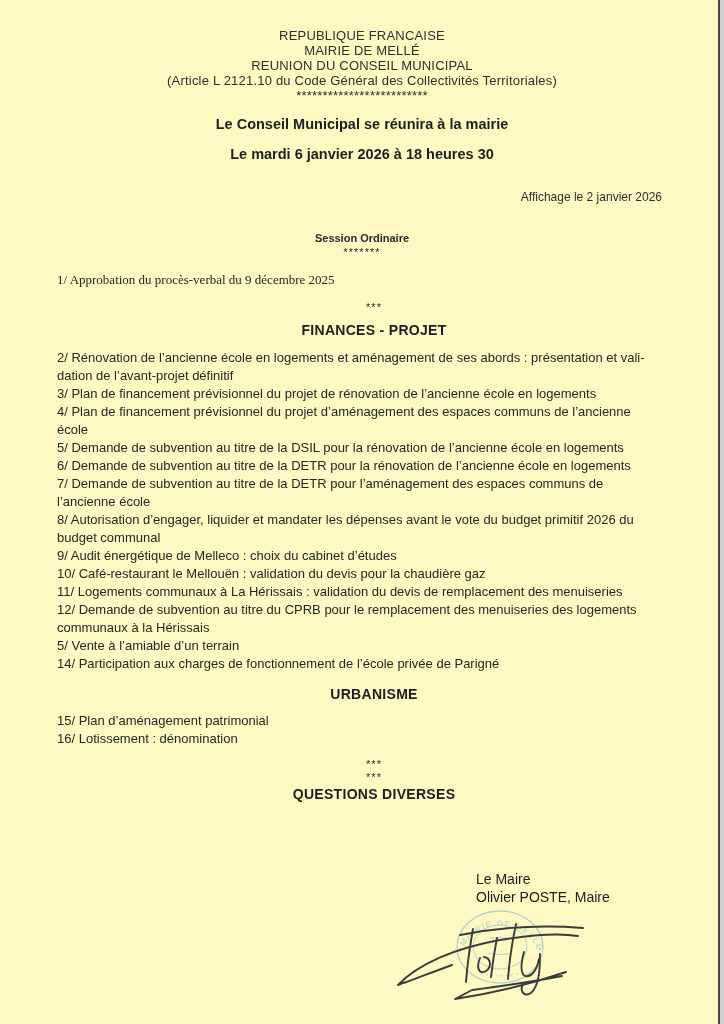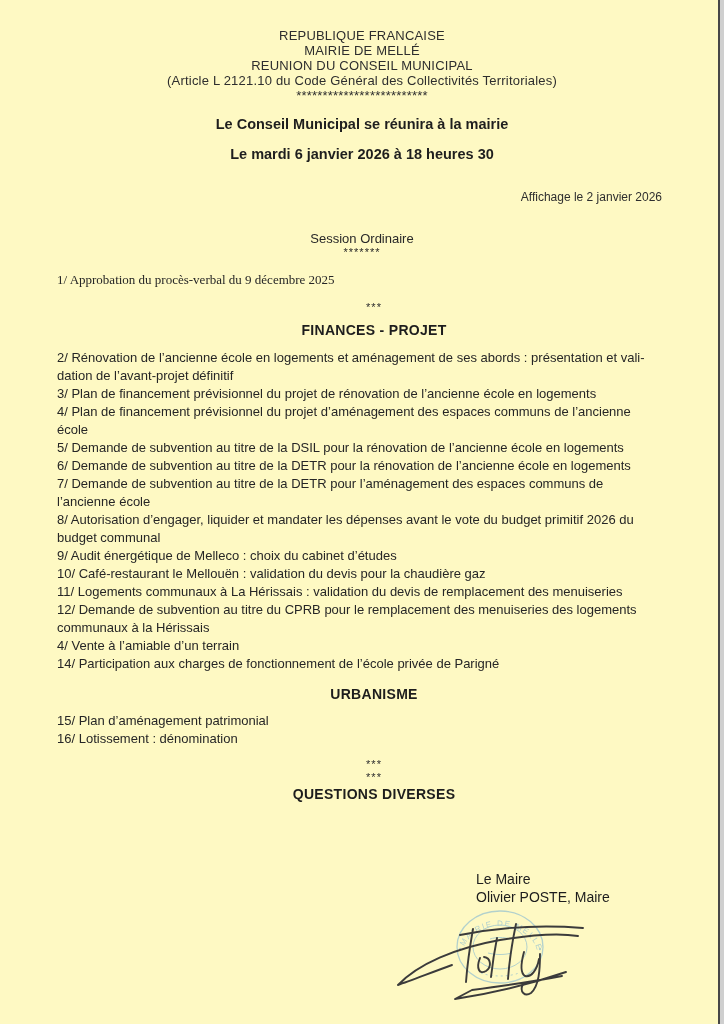--- a/index.html
+++ b/index.html
@@ -27,21 +27,21 @@
   .notice { font-weight: bold; font-size: 14.5px; line-height: 17px; color:#1e1e1e; }
   .notice-1 { margin-top: 13px; }
   .notice-2 { margin-top: 13px; }
 
   
   .posting { margin-top: 27px; text-align: right; margin-right: 62px; font-size: 12px; line-height: 14px; color:#2e2e2e; }
 
   
   .agenda-head { margin-top: 27px; }
   .agenda-title { font-weight: bold; font-size: 15px; line-height: 17px; text-decoration: underline; text-underline-offset: 2px; color:#1d1d1d; letter-spacing:.3px; }
-  .agenda-session { font-size: 13px; line-height: 15px; margin-top: 7px; }
+  .agenda-session { font-size: 11px; line-height: 15px; margin-top: 7px; font-weight: bold; }
   .agenda-stars { font-size: 11px; line-height: 13px; letter-spacing: 1px; }
 
   
   .content { width: 634px; margin-left: 57px; }
   .item { font-size: 13px; line-height: 18px; white-space: pre; color:#262626; }
   .item-1 { margin-top: 12px; font-family: Liberation Serif, serif; }
   .sep { font-size: 11px; line-height: 13px; letter-spacing: 1px; text-align: center; color:#2e2e2e; }
   .sep-a { margin-top: 12px; }
   .sep-b { margin-top: 10px; }
   .sep-c { margin-top: 0px; }
@@ -102,21 +102,21 @@
       <p class="item">6/ Demande de subvention au titre de la DETR pour la rénovation de l’ancienne école en logements</p>
       <p class="item">7/ Demande de subvention au titre de la DETR pour l’aménagement des espaces communs de
 l’ancienne école</p>
       <p class="item">8/ Autorisation d’engager, liquider et mandater les dépenses avant le vote du budget primitif 2026 du
 budget communal</p>
       <p class="item">9/ Audit énergétique de Melleco : choix du cabinet d’études</p>
       <p class="item">10/ Café-restaurant le Mellouën : validation du devis pour la chaudière gaz</p>
       <p class="item">11/ Logements communaux à La Hérissais : validation du devis de remplacement des menuiseries</p>
       <p class="item">12/ Demande de subvention au titre du CPRB pour le remplacement des menuiseries des logements
 communaux à la Hérissais</p>
-      <p class="item">4/ Vente à l’amiable d’un terrain</p>
+      <p class="item">5/ Vente à l’amiable d’un terrain</p>
       <p class="item">14/ Participation aux charges de fonctionnement de l’école privée de Parigné</p>
     </div>
 
     <h2 class="section-title title-urbanisme">URBANISME</h2>
     <div class="items-urbanisme">
       <p class="item">15/ Plan d’aménagement patrimonial</p>
       <p class="item">16/ Lotissement : dénomination</p>
     </div>
 
     <p class="sep sep-b">***</p>

